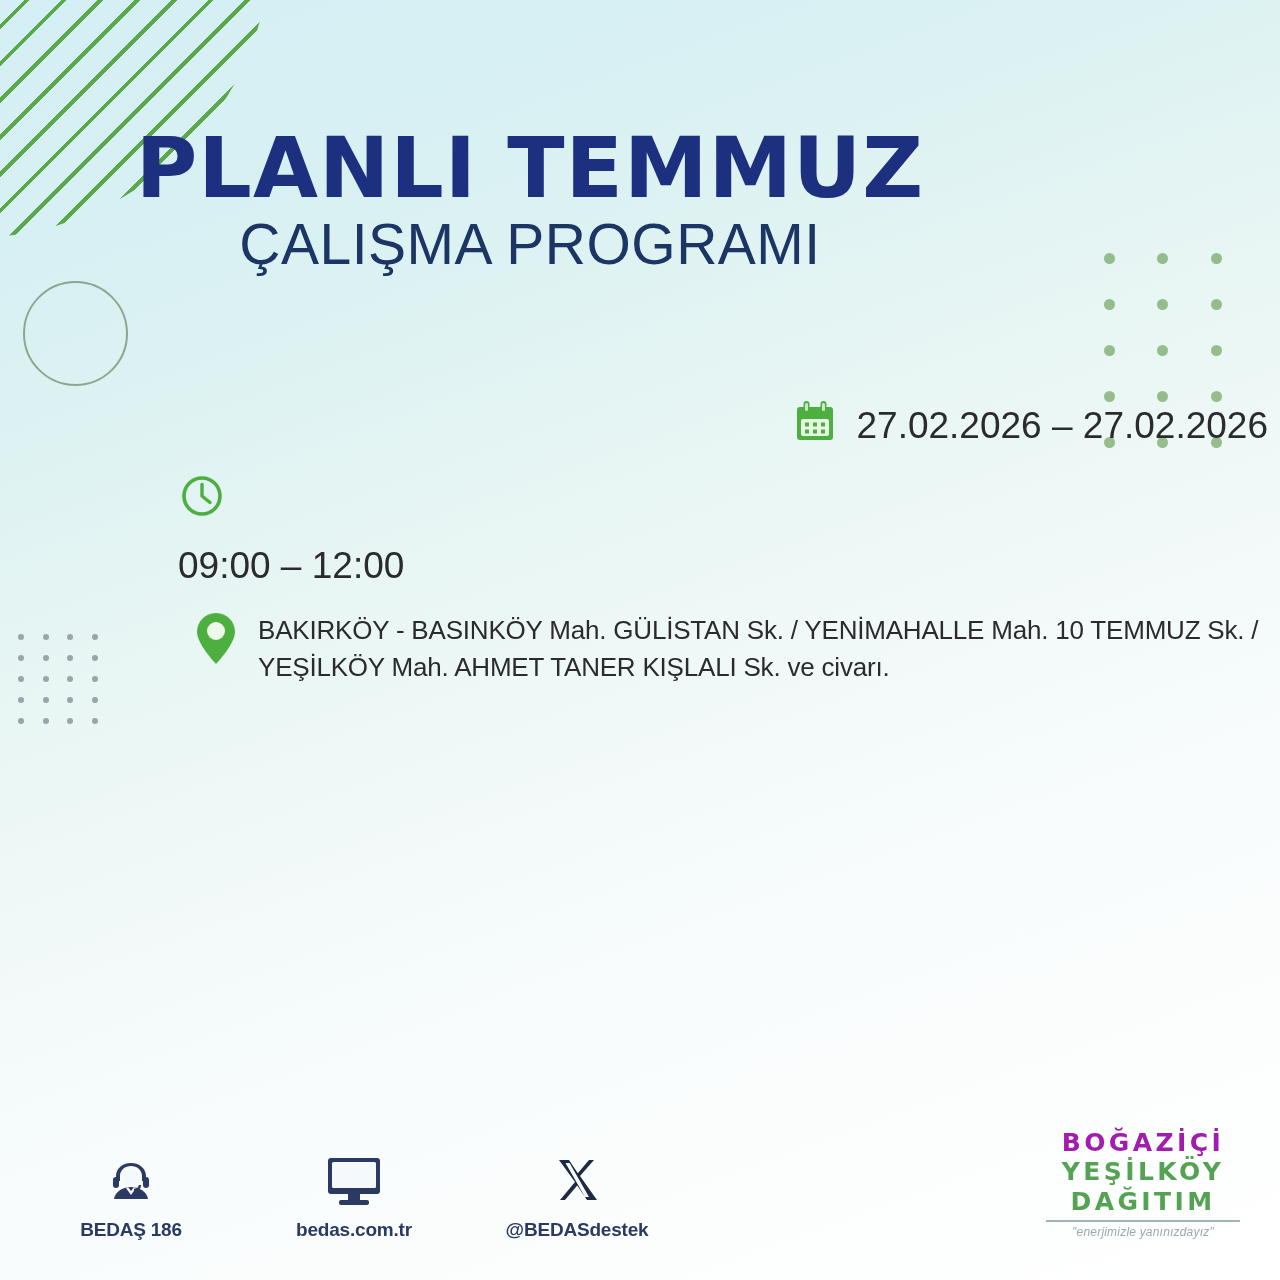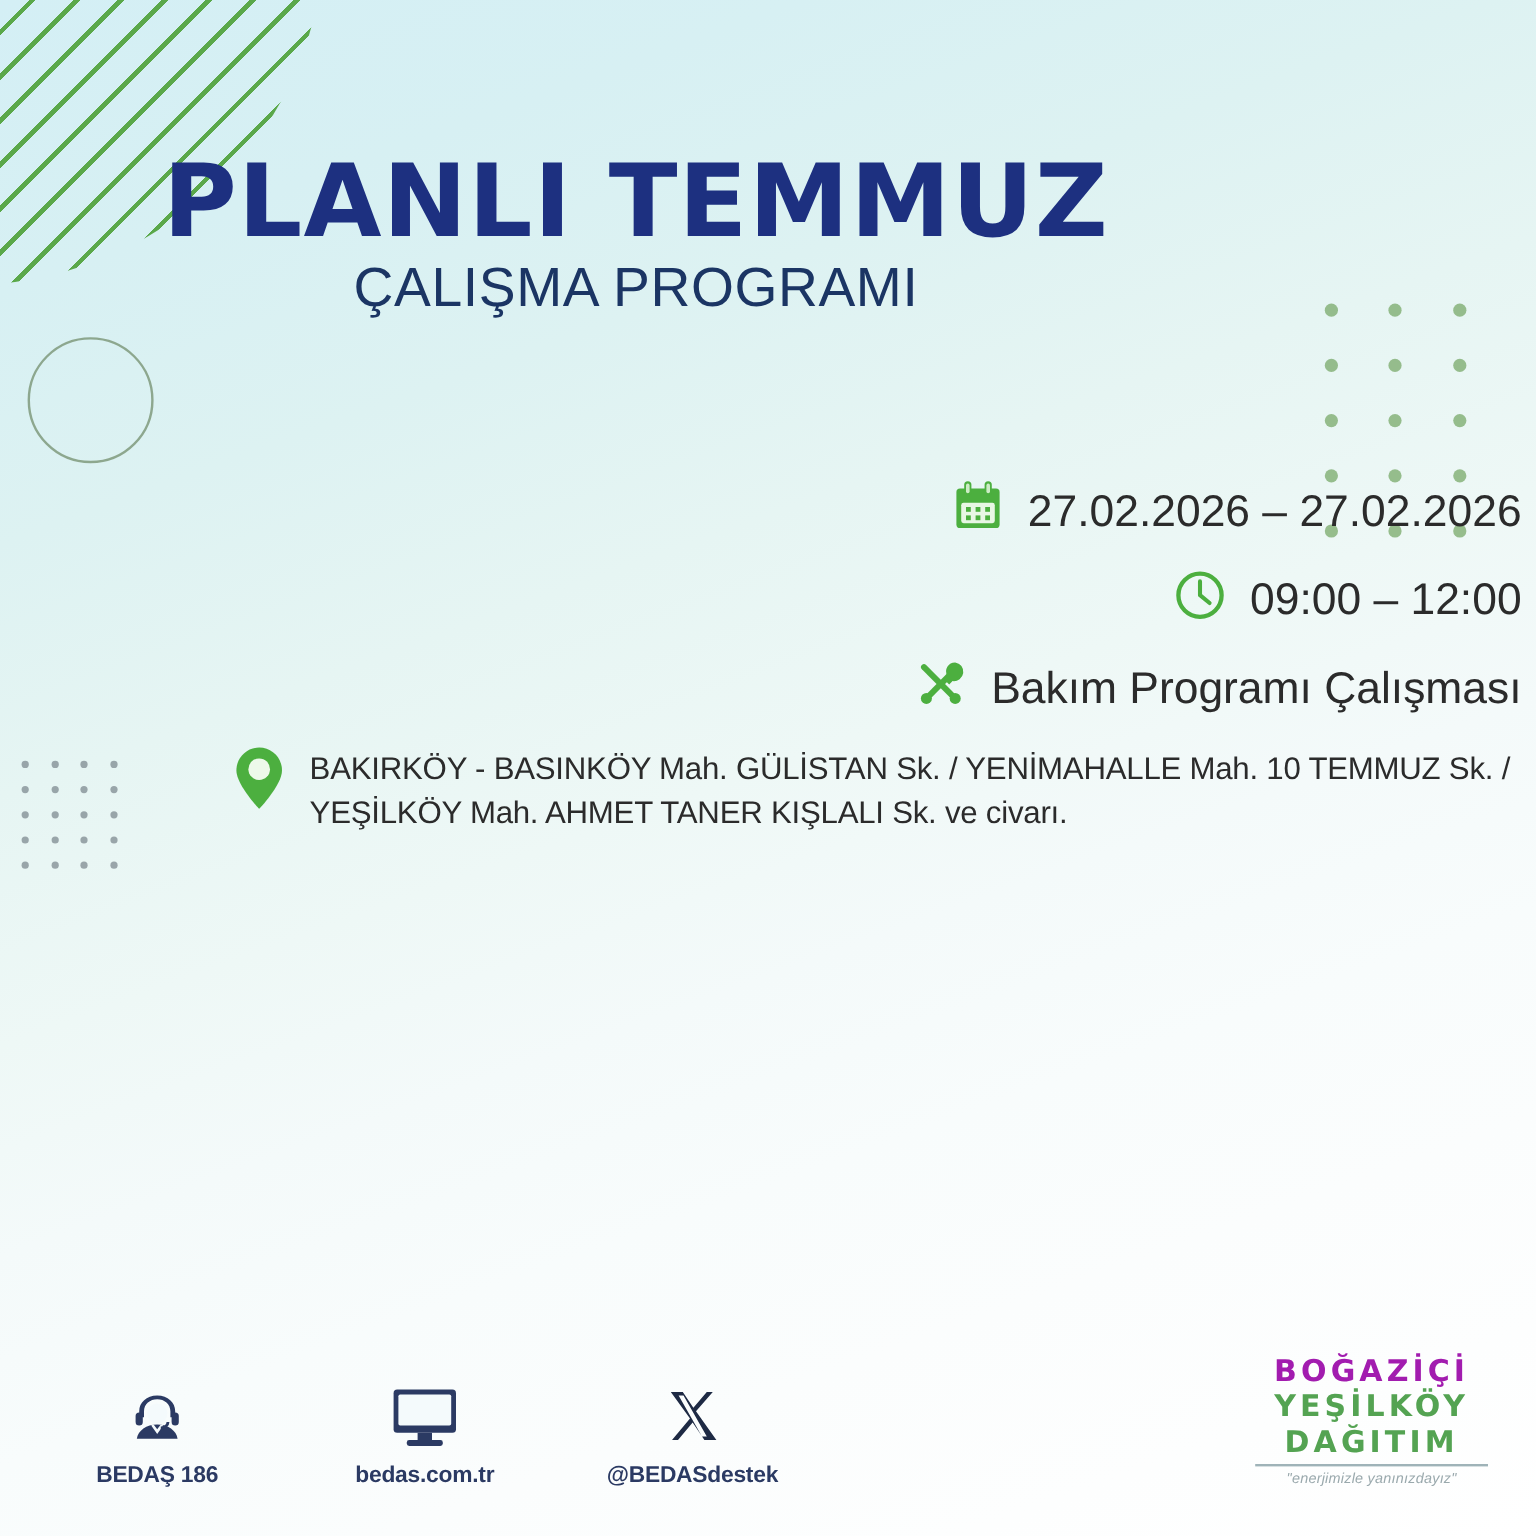--- a/index.html
+++ b/index.html
@@ -96,41 +96,41 @@
   #title-main {
     font-size: 84px;
     font-weight: bold;
     letter-spacing: 1px;
     color: #1d3080;
     line-height: .96;
     font-family: "DejaVu Sans", sans-serif;
   }
   #title-sub {
     margin-top: 6px;
-    font-size: 46px;
+    font-size: 57px;
     font-weight: 400;
     letter-spacing: .5px;
     color: #1b3564;
     line-height: 1.05;
     font-family: "Liberation Sans", sans-serif;
   }
 
   
   #info { position: absolute; left: 178px; top: 398px; width: 1090px; }
   .row { display: flex; align-items: flex-start; margin-bottom: 27px; justify-content: flex-end; }
   .row .ico { width: 66px; flex: 0 0 66px; display: flex; justify-content: flex-start; }
   .row .txt {
     font-size: 37px;
     color: #2b2b2b;
     line-height: 1.0;
     padding-top: 9px;
     font-family: "Liberation Sans", sans-serif;
   }
   #row-date  { margin-bottom: 26px; }
-  #row-time  { margin-bottom: 26px; }
+  #row-time  { margin-bottom: 26px; flex-direction: column; }
   #row-work  { margin-bottom: 26px; }
   #row-addr .txt {
     font-size: 26px;
     line-height: 1.42;
     max-width: 1010px;
     padding-top: 2px;
     letter-spacing: -.2px;
   }
 
   
@@ -248,34 +248,20 @@
   <div class="row" id="row-time">
     <span class="ico">
       <svg width="48" height="48" viewBox="0 0 48 48">
         <circle cx="24" cy="24" r="18" fill="none" stroke="#4caf3f" stroke-width="3.6"></circle>
         <path d="M24 12.5 V24 L32 30.5" fill="none" stroke="#4caf3f" stroke-width="3.4" stroke-linecap="round" stroke-linejoin="round"></path>
       </svg>
     </span>
     <span class="txt">09:00 – 12:00</span>
   </div>
 
-  <div class="row" id="row-work">
-    <span class="ico">
-      <svg width="48" height="48" viewBox="0 0 48 48">
-        <g stroke="#4caf3f" stroke-width="5" stroke-linecap="round">
-          <line x1="10" y1="10" x2="33" y2="33"></line>
-          <line x1="38" y1="10" x2="15" y2="33"></line>
-        </g>
-        <path d="M36 6 a7.5 7.5 0 0 0 -6.6 11.2 l-2.8 2.8 4.4 4.4 2.8-2.8 A7.5 7.5 0 1 0 36 6 z" fill="#4caf3f"></path>
-        <circle cx="12" cy="36" r="4.6" fill="#4caf3f"></circle>
-        <circle cx="36" cy="36" r="4.6" fill="#4caf3f"></circle>
-      </svg>
-    </span>
-    <span class="txt">Bakım Programı Çalışması</span>
-  </div>
 
   <div class="row" id="row-addr">
     <span class="ico">
       <svg width="48" height="58" viewBox="0 0 48 58">
         <path d="M24 3 C13.5 3 5 11.5 5 22 C5 34 24 54 24 54 C24 54 43 34 43 22 C43 11.5 34.5 3 24 3 z" fill="#4caf3f"></path>
         <circle cx="24" cy="21" r="9" fill="#edf9ea"></circle>
       </svg>
     </span>
     <span class="txt">BAKIRKÖY - BASINKÖY Mah. GÜLİSTAN Sk. / YENİMAHALLE Mah. 10 TEMMUZ Sk. / YEŞİLKÖY Mah. AHMET TANER KIŞLALI Sk. ve civarı.</span>
   </div>

